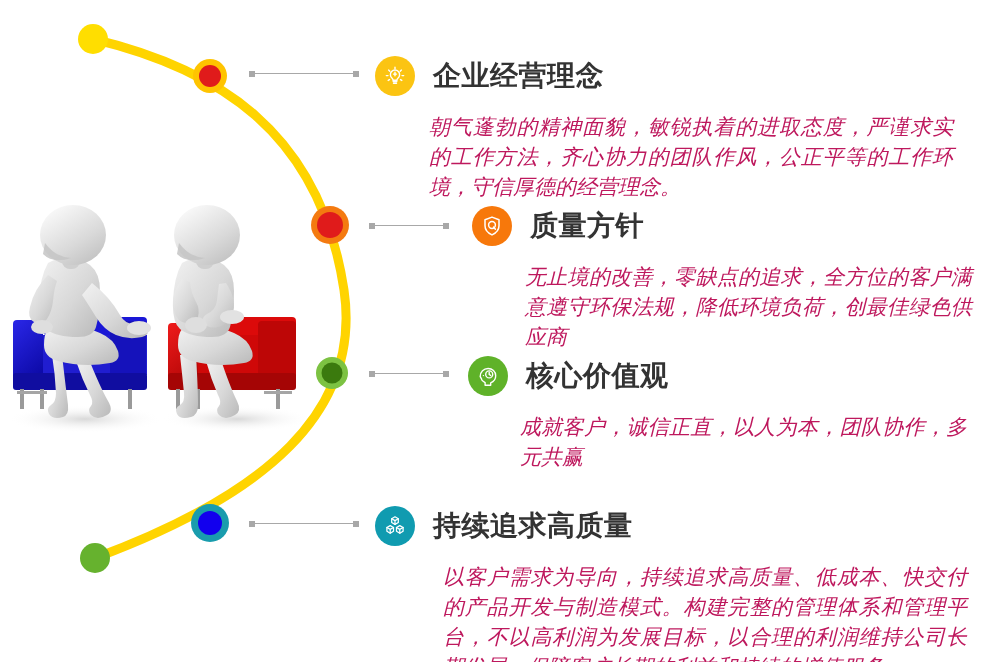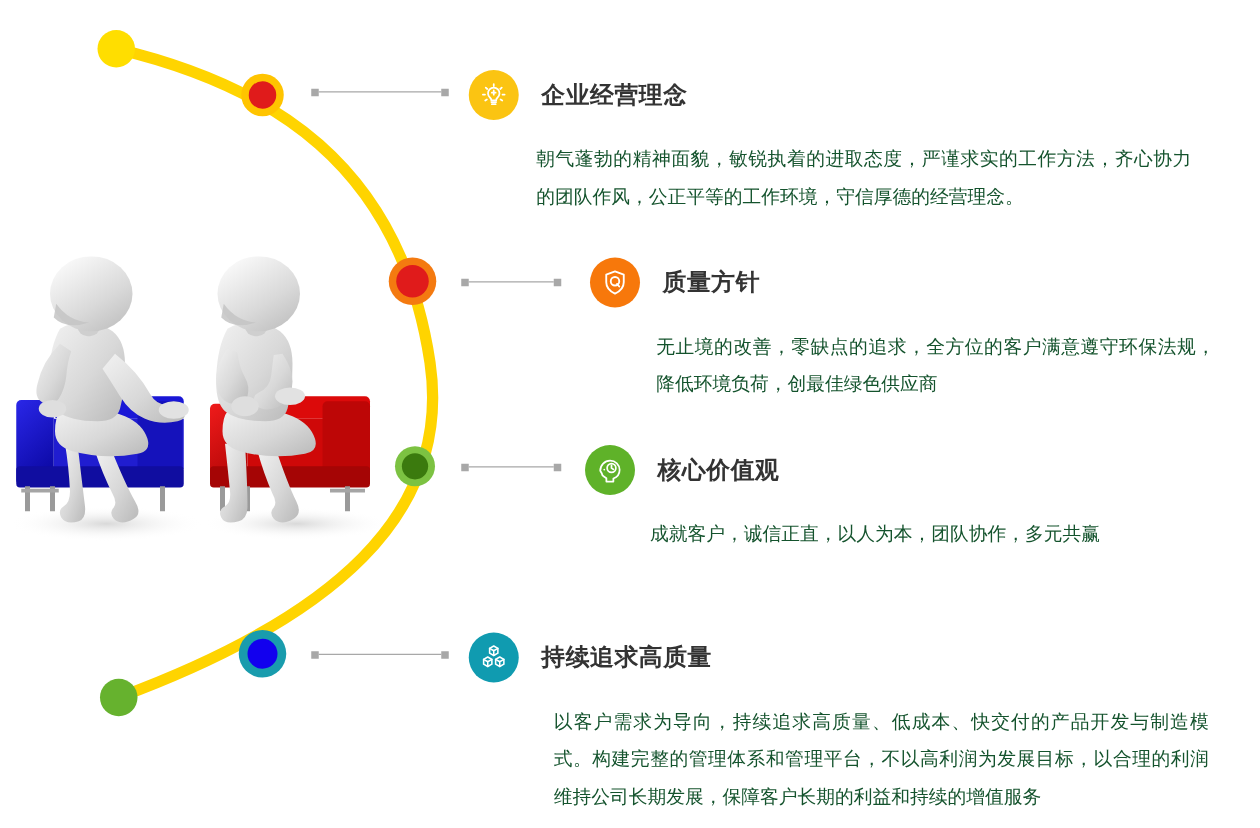--- a/index.html
+++ b/index.html
@@ -53,33 +53,34 @@
     height: 40px;
     border-radius: 50%;
     flex: 0 0 40px;
     display: flex;
     align-items: center;
     justify-content: center;
   }
   .icon-circle svg { display: block; }
   .block-title {
     margin-left: 18px;
-    font-size: 19px;
+    font-size: 28px;
     font-weight: bold;
     color: #333333;
     letter-spacing: 0.5px;
     white-space: nowrap;
     line-height: 1;
   }
   .block-body {
     margin-top: 14px;
-    font-size: 15px;
+    font-size: 21px;
     line-height: 30px;
-    color: #14532d;
+    color: #be185d;
     text-align: justify;
+    font-style: italic;
   }
 
   
   #block-1 { left: 375px; top: 54px;  width: 578px; }
   #block-1 .block-body { margin-left: 54px; width: 524px; }
 
   #block-2 { left: 472px; top: 204px; width: 500px; }
   #block-2 .block-body { margin-left: 53px; width: 447px; }
 
   #block-3 { left: 468px; top: 354px; width: 500px; }

